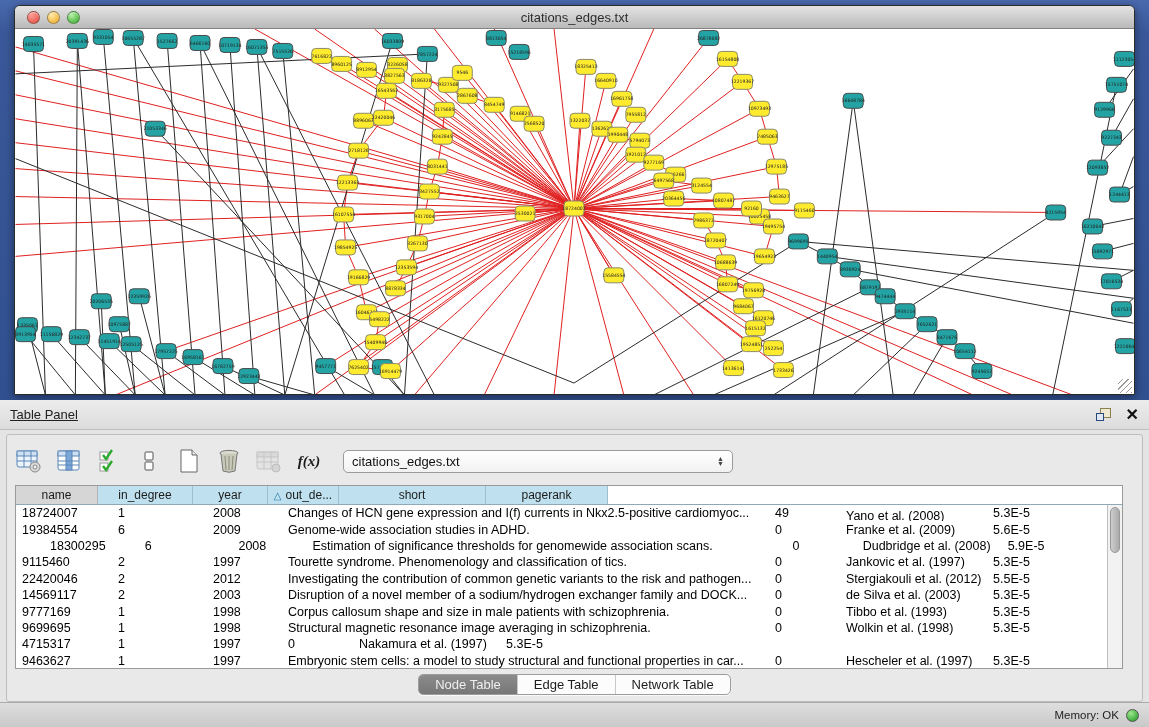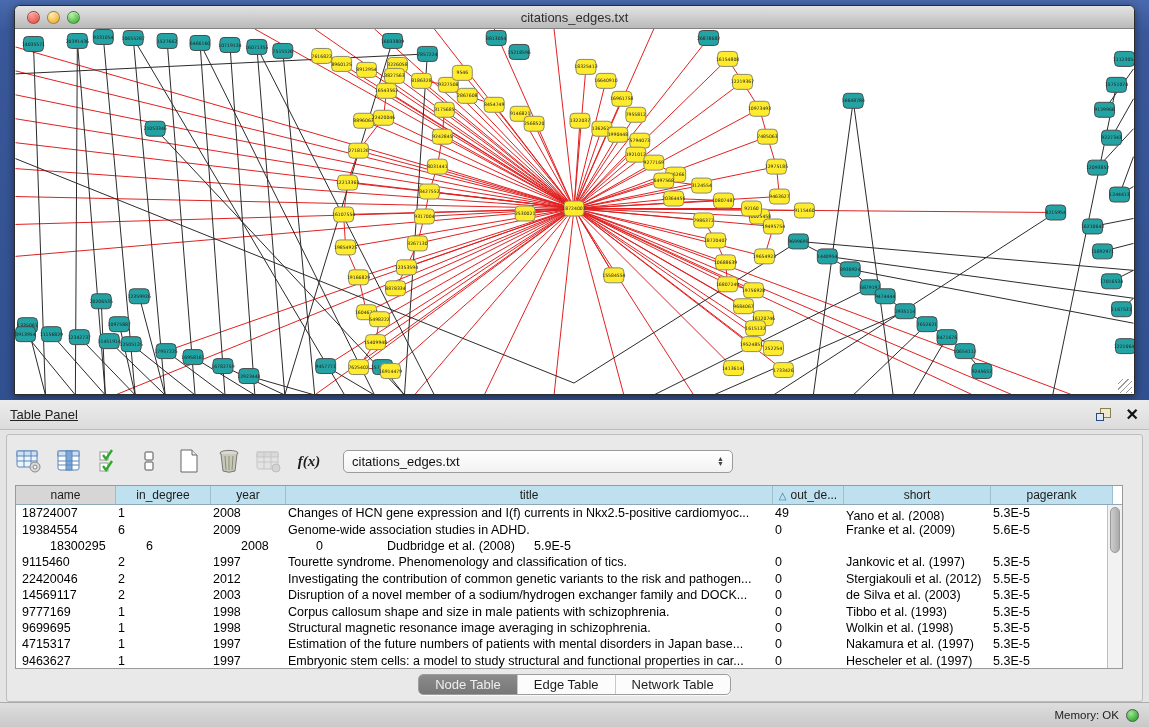--- a/index.html
+++ b/index.html
@@ -901,31 +901,28 @@
         <span class="cval">citations_edges.txt</span>
         <span class="arrows">
             <span>▲</span>
             <span>▼</span>
           </span>
       </div>
     </div>
 
     <div class="tablewrap">
       <div class="thead" id="thead">
-          <div class="th gray" style="width: 100px;">
+          <div class="th gray" style="width: 82px;">
             <span>name</span>
           </div>
           <div class="th" style="width: 95px;">
             <span>in_degree</span>
           </div>
           <div class="th" style="width: 75px;">
             <span>year</span>
-          </div>
-          <div class="th" style="width: 487px;">
-            <span>title</span>
           </div>
           <div class="th" style="width: 71px;">
             <span class="sort-tri">△</span>
             <span>out_de...</span>
           </div>
           <div class="th" style="width: 147px;">
             <span>short</span>
           </div>
           <div class="th" style="width: 122px;">
             <span>pagerank</span>
@@ -947,20 +944,21 @@
             <div class="td" style="width: 75px;">2009</div>
             <div class="td" style="width: 487px;">Genome-wide association studies in ADHD.</div>
             <div class="td" style="width: 71px;">0</div>
             <div class="td" style="width: 147px;">Franke et al. (2009)</div>
             <div class="td" style="width: 122px;">5.6E-5</div>
           </div>
           <div class="trow">
             <div class="td" style="width: 96px; margin-left: 28px;">18300295</div>
             <div class="td" style="width: 95px;">6</div>
             <div class="td" style="width: 75px;">2008</div>
+            <div class="td" style="width: 487px;">Estimation of significance thresholds for genomewide association scans.</div>
             <div class="td" style="width: 71px;">0</div>
             <div class="td" style="width: 147px;">Dudbridge et al. (2008)</div>
             <div class="td" style="width: 122px;">5.9E-5</div>
           </div>
           <div class="trow">
             <div class="td" style="width: 96px;">9115460</div>
             <div class="td" style="width: 95px;">2</div>
             <div class="td" style="width: 75px;">1997</div>
             <div class="td" style="width: 487px;">Tourette syndrome. Phenomenology and classification of tics.</div>
             <div class="td" style="width: 71px;">0</div>
@@ -1000,21 +998,20 @@
             <div class="td" style="width: 75px;">1998</div>
             <div class="td" style="width: 487px;">Structural magnetic resonance image averaging in schizophrenia.</div>
             <div class="td" style="width: 71px;">0</div>
             <div class="td" style="width: 147px;">Wolkin et al. (1998)</div>
             <div class="td" style="width: 122px;">5.3E-5</div>
           </div>
           <div class="trow">
             <div class="td" style="width: 96px;">4715317</div>
             <div class="td" style="width: 95px;">1</div>
             <div class="td" style="width: 75px;">1997</div>
-            <div class="td" style="width: 487px;">Estimation of the future numbers of patients with mental disorders in Japan base...</div>
             <div class="td" style="width: 71px;">0</div>
             <div class="td" style="width: 147px;">Nakamura et al. (1997)</div>
             <div class="td" style="width: 122px;">5.3E-5</div>
           </div>
           <div class="trow">
             <div class="td" style="width: 96px;">9463627</div>
             <div class="td" style="width: 95px;">1</div>
             <div class="td" style="width: 75px;">1997</div>
             <div class="td" style="width: 487px;">Embryonic stem cells: a model to study structural and functional properties in car...</div>
             <div class="td" style="width: 71px;">0</div>

